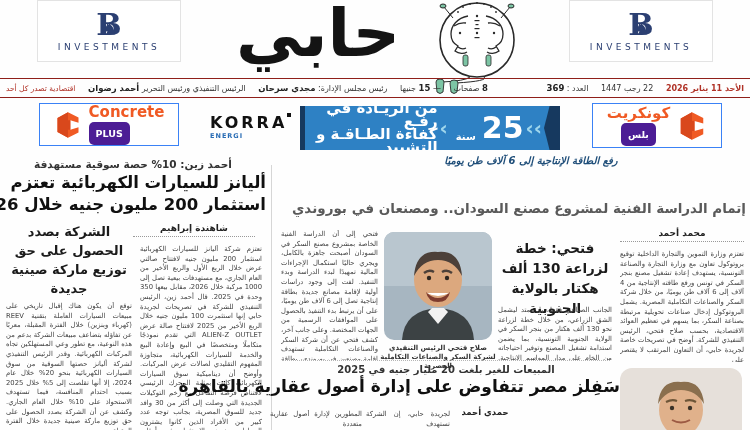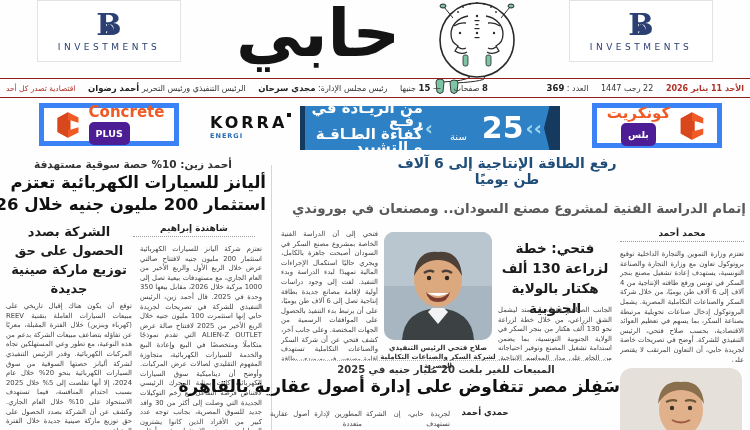--- a/index.html
+++ b/index.html
@@ -17,34 +17,34 @@
 
   
   .info-bar{left:0;top:78px;width:750px;height:20px;border-top:1.6px solid #8f1f1a;border-bottom:1.6px solid #8f1f1a;
             display:flex;align-items:center;justify-content:space-between;padding:0 6px;box-sizing:border-box;
             font-size:8px;color:#333;}
   .info-bar .red{color:#b03227;font-weight:bold;}
   .info-bar b{font-size:8.5px;color:#222;}
   .ib-item{white-space:nowrap;}
 
   
-  .ad-box{border:5px solid #3b82f6;background:#fff;display:flex;align-items:center;justify-content:center;gap:7px;box-sizing:border-box;}
+  .ad-box{border:1px solid #3b82f6;background:#fff;display:flex;align-items:center;justify-content:center;gap:7px;box-sizing:border-box;}
   .cp-text1{color:#f05a24;font-weight:bold;font-size:15px;line-height:15px;font-family:"DejaVu Sans",sans-serif;}
   .cp-text2{display:inline-block;background:#4c1d95;color:#fff;font-weight:bold;font-size:9.5px;
             padding:6px 7px;border-radius:5px;margin-top:2px;}
   .korra-name{font-size:16px;font-weight:bold;letter-spacing:3px;color:#111;line-height:16px;font-family:"DejaVu Sans",sans-serif;}
   .korra-sub{font-size:6.5px;font-weight:bold;letter-spacing:1px;color:#2a6db5;}
   .korra-sq{display:inline-block;width:4px;height:4px;background:#111;vertical-align:top;margin-right:1px;}
 
   .banner{left:300px;top:106px;width:260px;height:44px;background:#2e81c4;display:flex;direction:ltr;
           align-items:center;color:#fff;overflow:hidden;}
   .b-cap{width:5px;height:100%;background:#16395f;}
   .b-slogan{flex:1;font-size:15px;font-weight:bold;line-height:13px;direction:rtl;}
   .b-chev{color:#9fd6ec;font-weight:bold;font-size:20px;line-height:20px;margin:0 2px;}
-  .b-year-word{font-size:10px;font-weight:normal;margin:0 15px;align-self:flex-end;padding-bottom:8px;}
+  .b-year-word{font-size:10px;font-weight:bold;margin:0 6px;align-self:flex-end;padding-bottom:8px;}
   .b-year-num{font-size:30px;font-weight:bold;line-height:30px;}
   .b-cap-r{width:16px;height:100%;background:#16395f;clip-path:polygon(35% 0,100% 0,100% 100%,35% 100%,0 50%);}
 
   
   .vrule{width:1px;background:#d6d6d6;}
   .dotrule{border-top:1px dotted #b5b5b5;height:0;}
 
   
   .kicker{font-weight:bold;color:#333;text-align:center;}
   .headline{font-weight:bold;color:#101010;text-align:right;white-space:nowrap;}
@@ -191,21 +191,21 @@
       <path d="M12,1 L12,8 L14,8 L14,16 L12,16 L12,23 L3,18 L3,6 Z" fill="#d9481c"></path>
     </svg>
     <div style="text-align:left;">
       <div class="cp-text1">Concrete</div>
       <div class="cp-text2">PLUS</div>
     </div>
   </div>
 
   <div class="abs vrule" style="left:271px;top:165px;height:265px;"></div>
 
-  <div class="abs kicker" style="left:396px;top:155px;width:222px;font-size:14px;color:#1f4e79;">رفع الطاقة الإنتاجية إلى 6 آلاف طن يوميًا</div>
+  <div class="abs kicker" style="left:420px;top:155px;width:222px;font-size:10px;color:#1f4e79;font-style:italic;">رفع الطاقة الإنتاجية إلى 6 آلاف طن يوميًا</div>
   <div class="abs subhead" style="left:276px;top:200px;width:470px;font-size:13.5px;">إتمام الدراسة الفنية لمشروع مصنع السودان.. ومصنعان في بوروندي</div>
 
   <div class="abs byline" style="right:6px;top:228px;width:124px;">محمد أحمد</div>
   <div class="abs bodytxt" style="right:6px;top:250px;width:124px;height:112px;">تعتزم وزارة التموين والتجارة الداخلية توقيع بروتوكول تعاون مع وزارة التجارة والصناعة التونسية، يستهدف إعادة تشغيل مصنع بنجر السكر في تونس ورفع طاقته الإنتاجية من 4 آلاف إلى 6 آلاف طن يوميًا، من خلال شركة السكر والصناعات التكاملية المصرية. يشمل البروتوكول إدخال صناعات تحويلية مرتبطة بصناعة السكر، بما يسهم في تعظيم العوائد الاقتصادية، بحسب صلاح فتحي، الرئيس التنفيذي للشركة. أوضح في تصريحات خاصة لجريدة حابي، أن التعاون المرتقب لا يقتصر على</div>
 
   <div class="abs pullquote" style="left:498px;top:238px;width:114px;">فتحي: خطة لزراعة 130 ألف هكتار بالولاية الجنوبية</div>
   <div class="abs bodytxt" style="left:498px;top:306px;width:114px;height:54px;">الجانب الصناعي فقط، بل يمتد ليشمل الشق الزراعي، من خلال خطة لزراعة نحو 130 ألف هكتار من بنجر السكر في الولاية الجنوبية التونسية، بما يضمن استدامة تشغيل المصنع وتوفير احتياجاته من الخام على مدار المواسم الإنتاجية. وفيما يتعلق بالتوسع الإقليمي، أشار</div>
 
   <div class="abs photo" style="left:384px;top:232px;width:108px;height:108px;">
     <svg width="108" height="108" viewBox="0 0 108 108">

